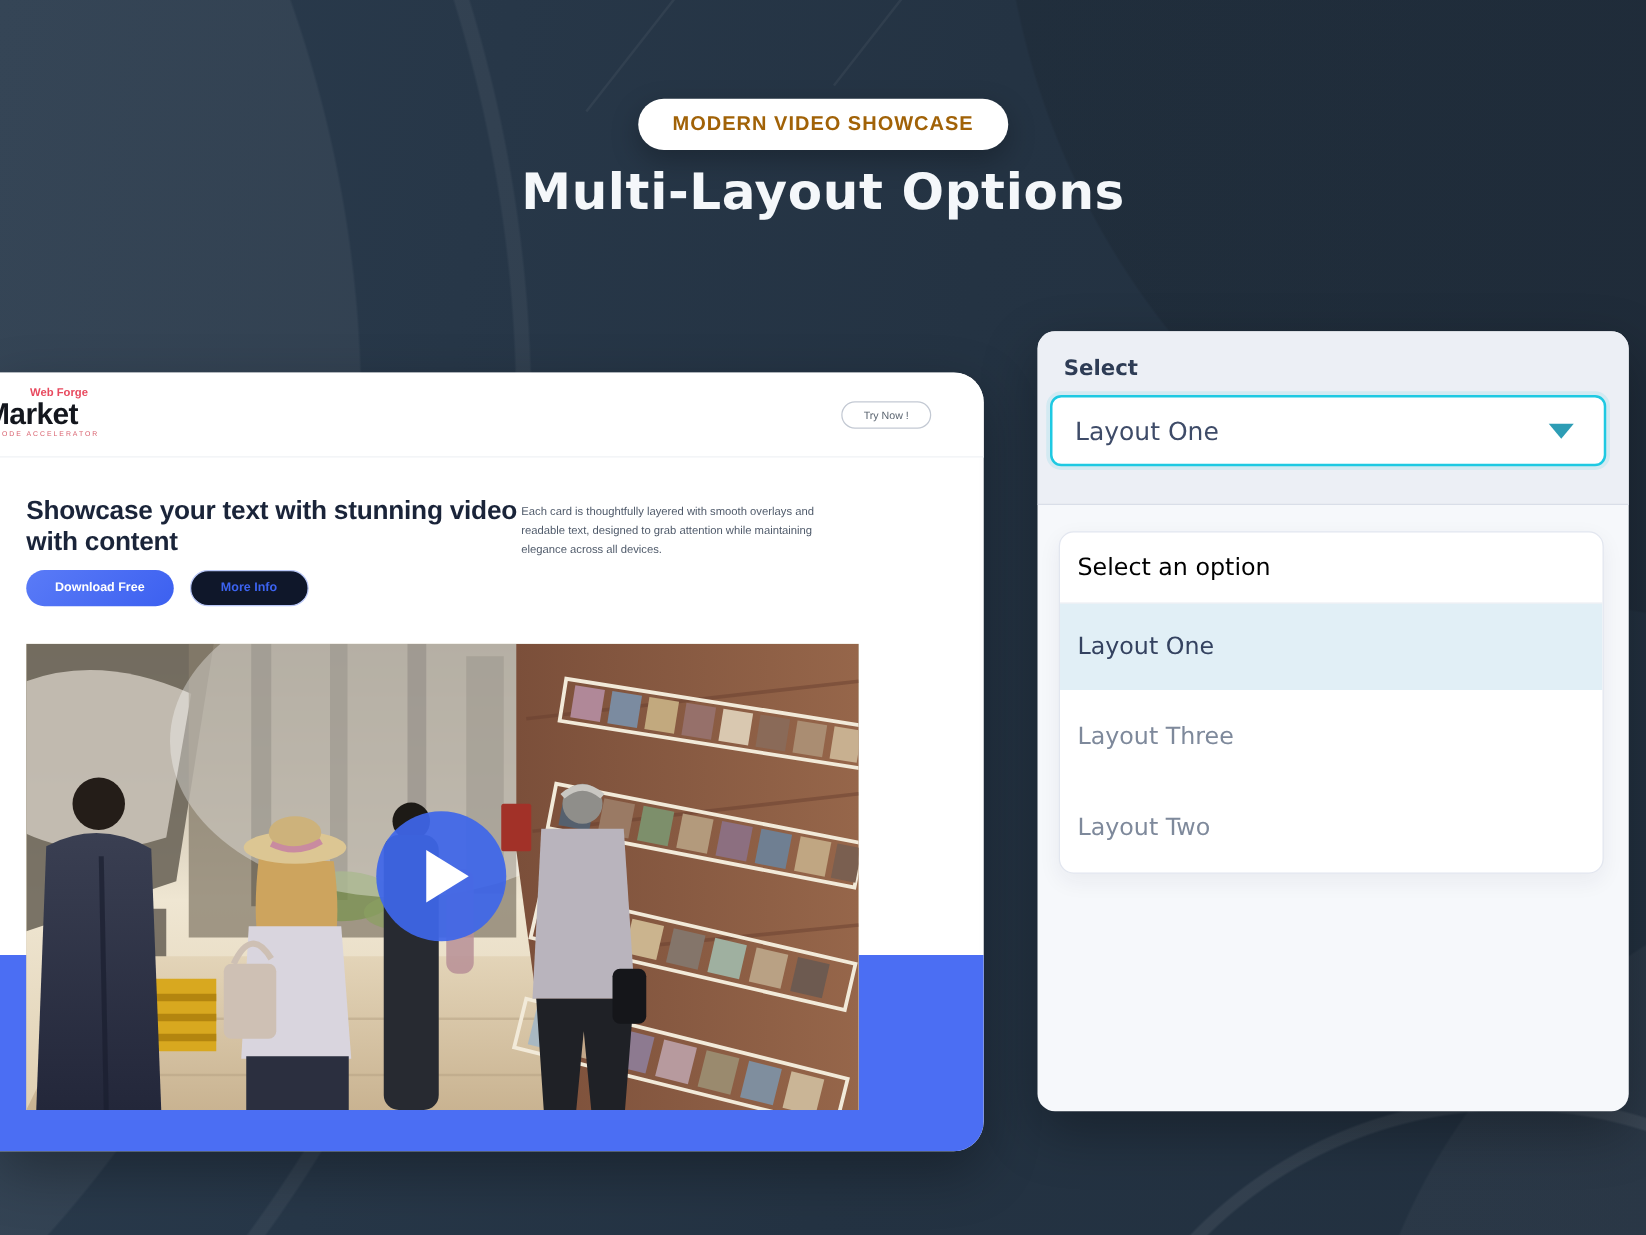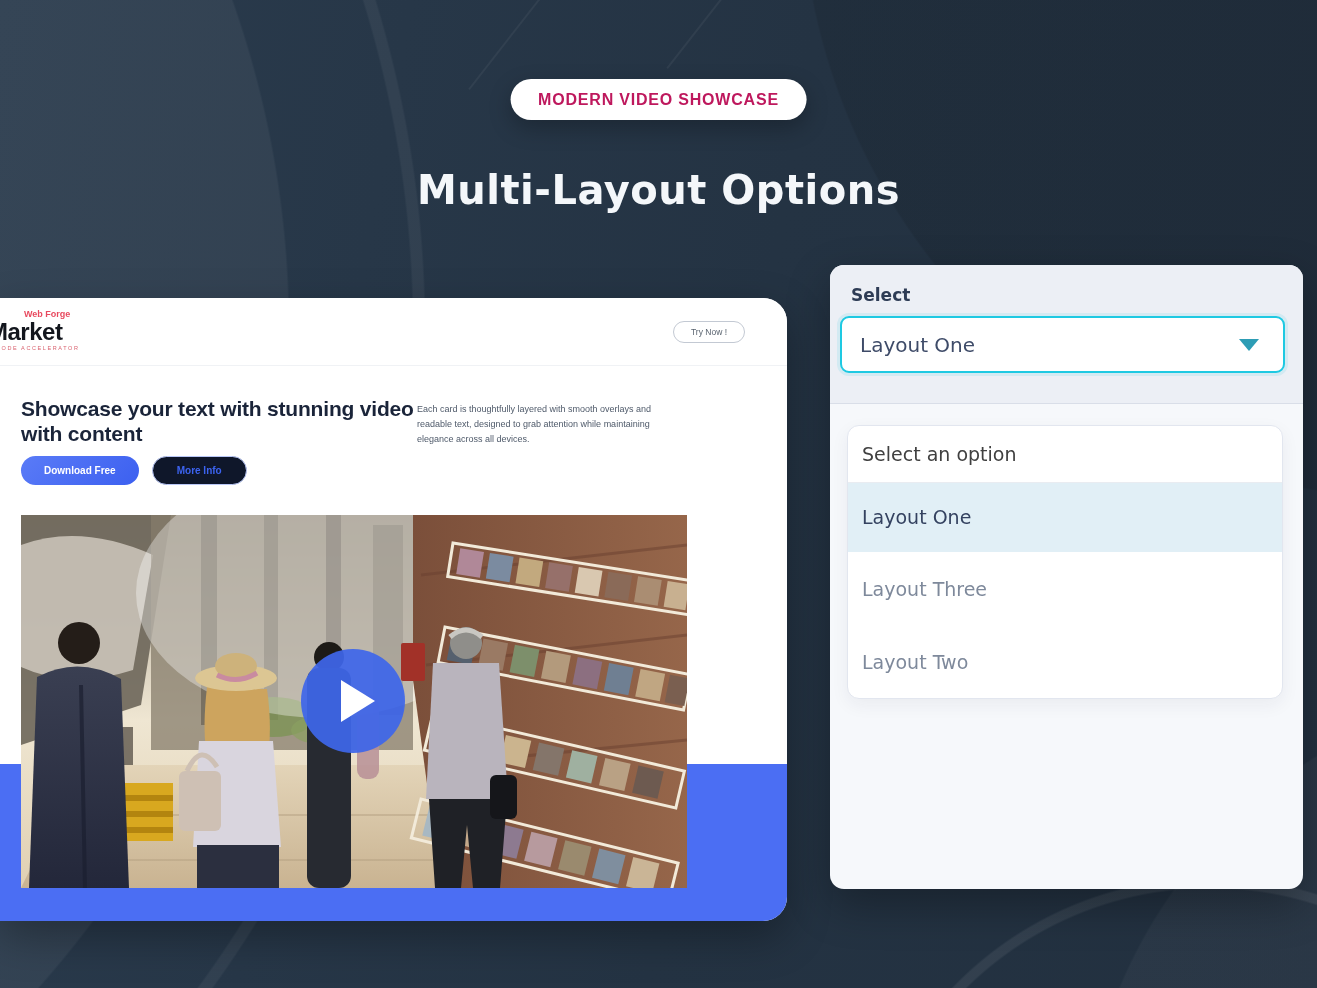--- a/index.html
+++ b/index.html
@@ -19,27 +19,27 @@
   }
   .streak { position:absolute; width:2px; background:rgba(255,255,255,0.05); transform:rotate(38deg); }
   .streak.s1 { left:505px; top:-18px; height:120px; }
   .streak.s2 { left:700px; top:-30px; height:110px; }
 
   
   .hero-badge {
     position:absolute; top:79px; left:50%; transform:translateX(-50%);
     height:41px; line-height:41px; padding:0 28px; background:#ffffff;
     border-radius:22px; box-shadow:0 8px 22px rgba(0,0,0,0.25);
-    font-size:16px; font-weight:bold; letter-spacing:0.8px; color:#be185d;
+    font-size:16px; font-weight:bold; letter-spacing:0.8px; color:#a16207;
     white-space:nowrap;
   }
   .hero-title {
     position:absolute; top:131px; left:0; width:100%; text-align:center;
     font-family:"DejaVu Sans", sans-serif;
-    font-size:40px; font-weight:600; letter-spacing:0.5px; color:#f4f7fa;margin-top:36px;
+    font-size:40px; font-weight:600; letter-spacing:0.5px; color:#f4f7fa;
   }
 
   
   .showcase-card {
     position:absolute; left:0; top:265px; width:787px; height:623px;
     background:#ffffff; border-radius:0 24px 24px 0; overflow:hidden;
     box-shadow:0 16px 44px rgba(0,0,0,0.30);
     margin-top:33px;
   }
   .card-header {
@@ -119,21 +119,21 @@
   .options-list {
     position:absolute; left:17px; top:160px; width:436px; height:274px;
     background:#ffffff; border:1px solid #e2e6ef; border-radius:12px;
     box-shadow:0 6px 18px rgba(30,40,60,0.06); overflow:hidden;
     display:flex; flex-direction:column;
   }
   .opt {
     font-family:"DejaVu Sans", sans-serif; font-size:19px; color:#7e899b;
     display:flex; align-items:center; padding-left:14px; cursor:pointer;
   }
-  .opt.placeholder { height:57px; color:#404040; border-bottom:1px solid #e9ecf1; }
+  .opt.placeholder { height:57px; color:#000000; border-bottom:1px solid #e9ecf1; }
   .opt.selected    { height:70px; color:#344260; background:#e1eff6; }
   .opt.row3        { height:73px; }
   .opt.row4        { height:74px; }
 </style>
 </head>
 <body>
 
 <div class="stage">
   <div class="streak s1"></div>
   <div class="streak s2"></div>

